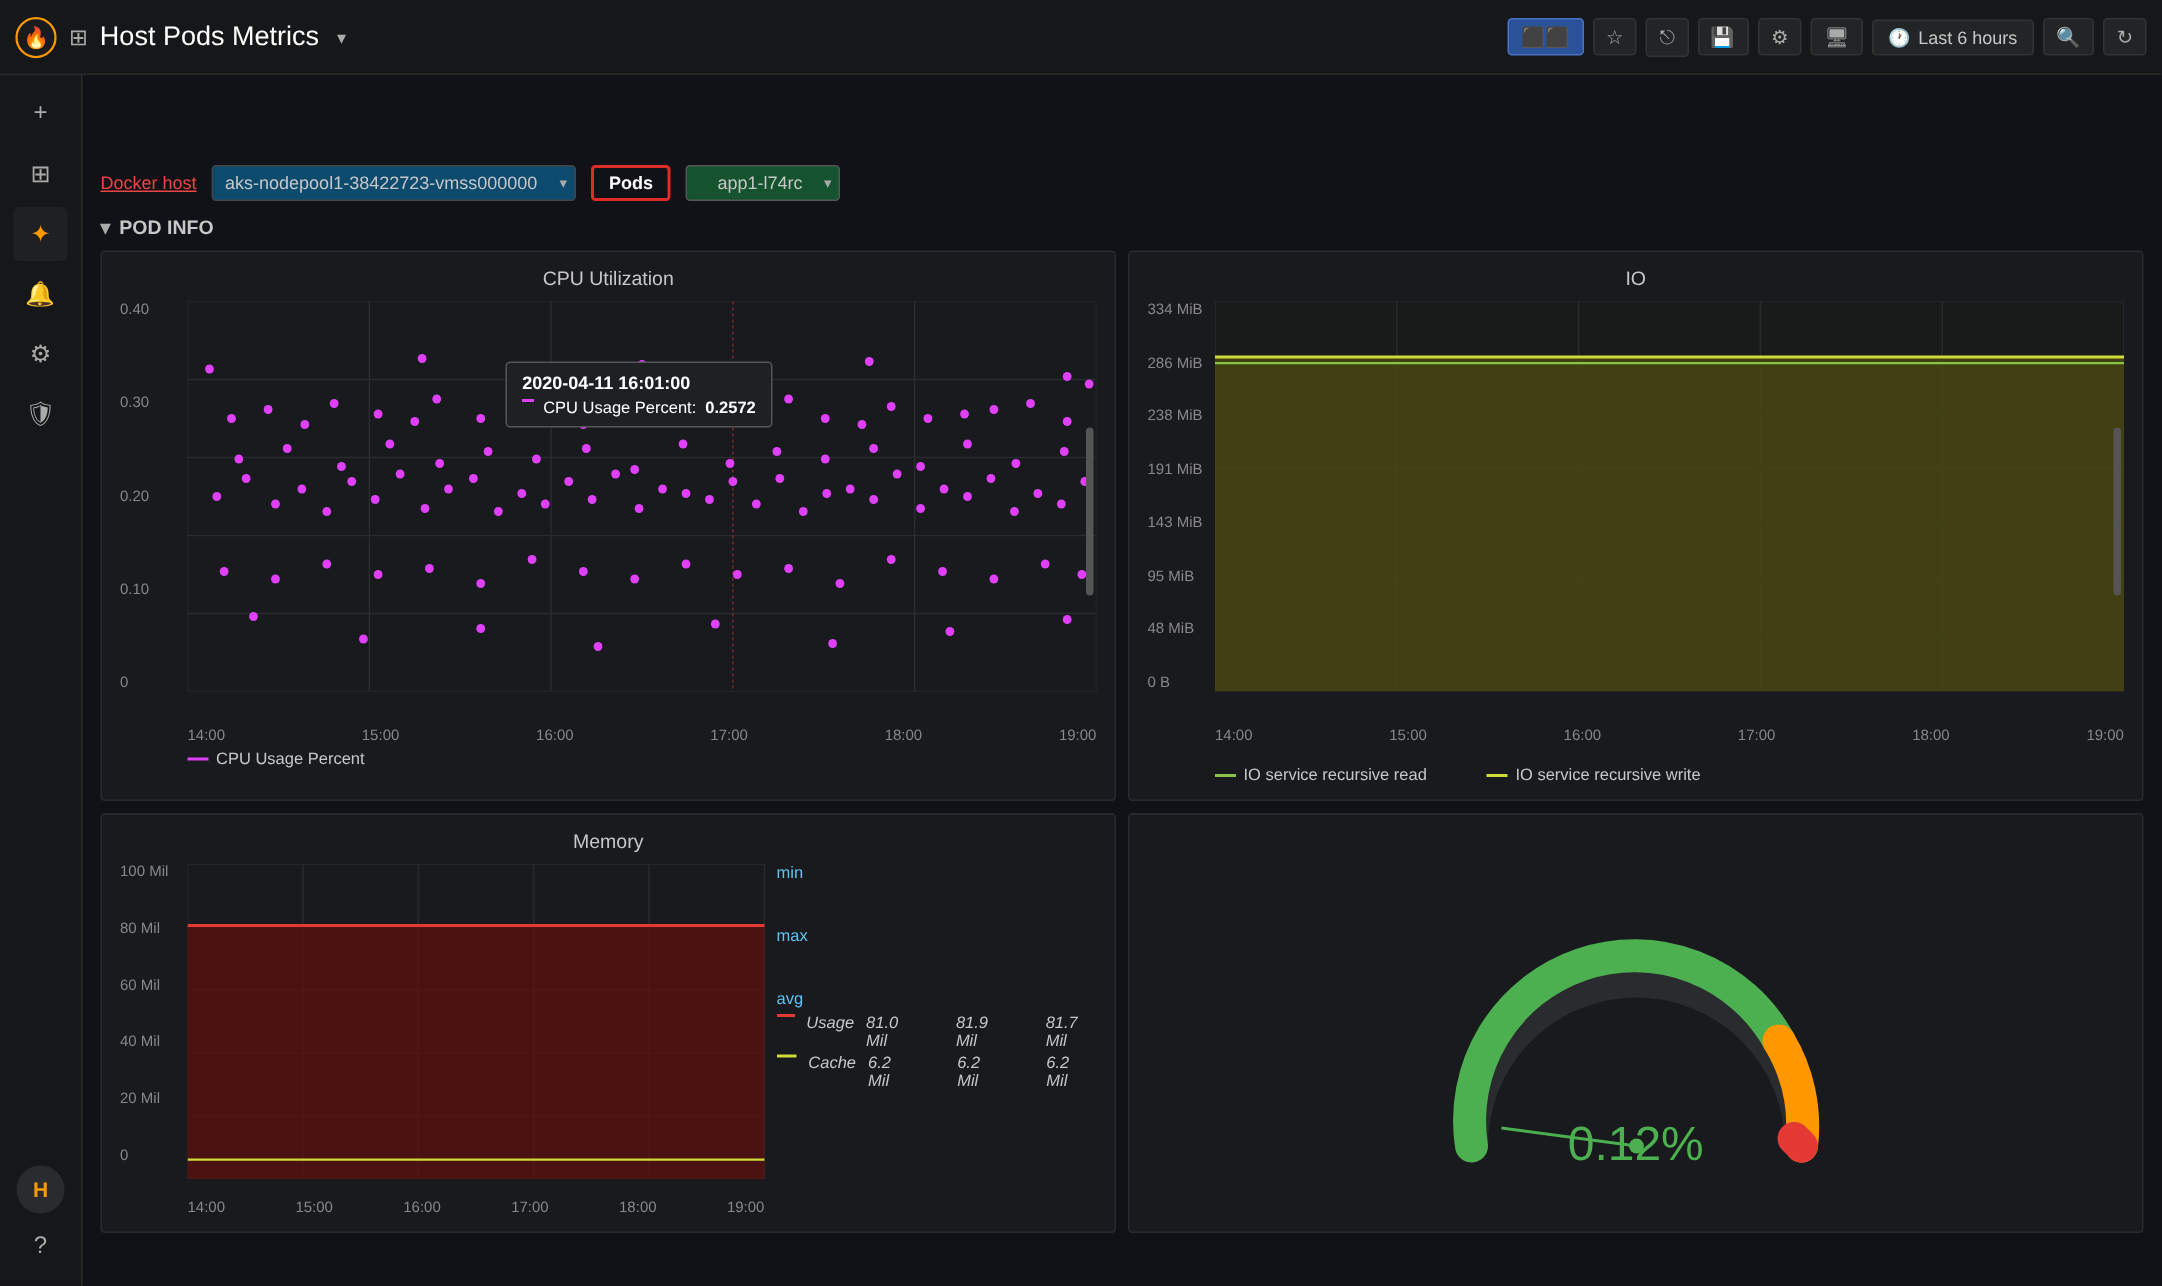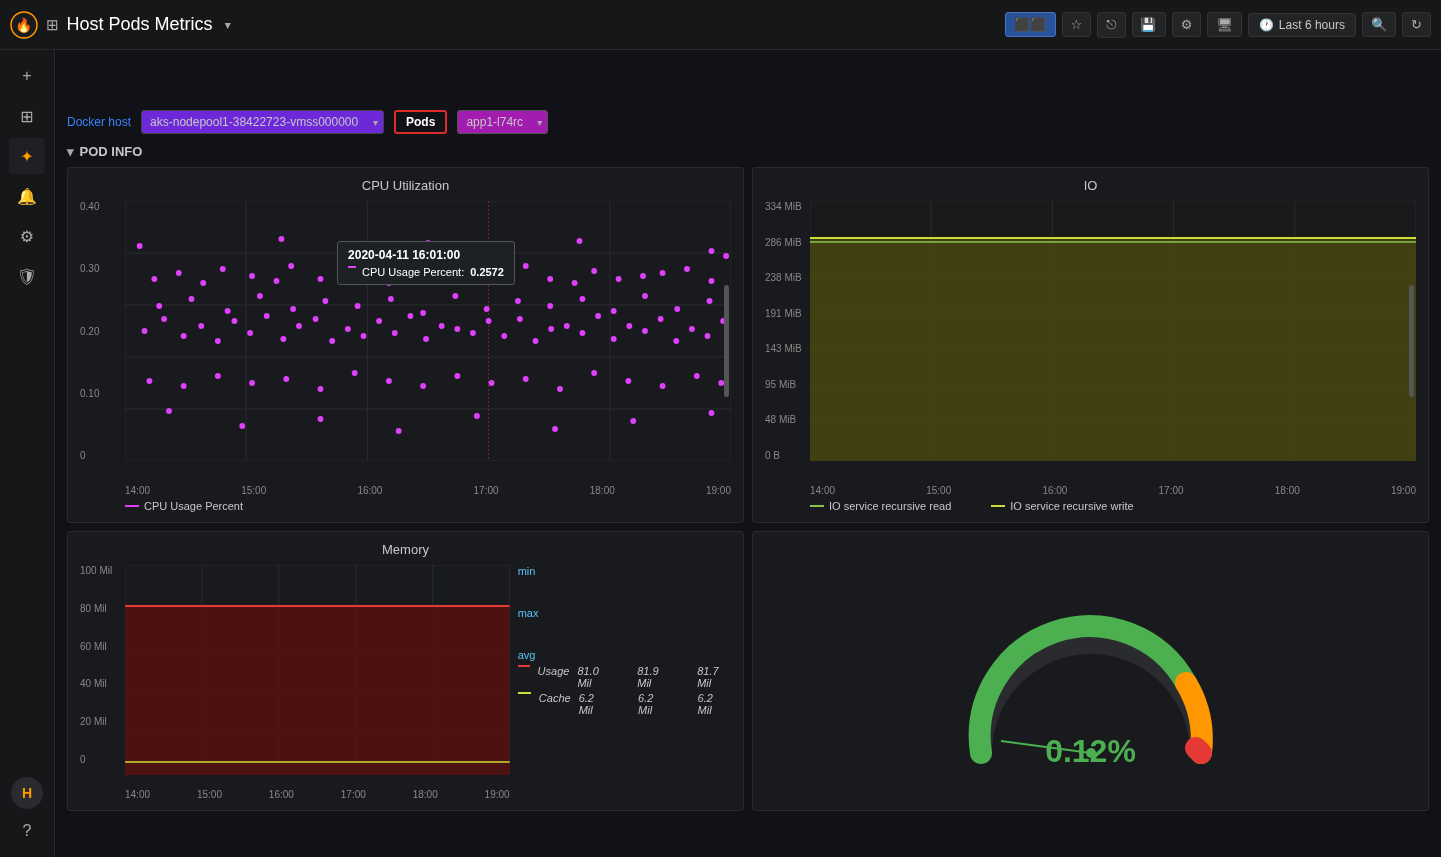--- a/index.html
+++ b/index.html
@@ -47,39 +47,39 @@
       margin-left: 55px; margin-top: 50px;
       padding: 10px 12px;
       height: calc(857px - 50px);
       overflow: hidden;
     }
 
     
     .filterbar {
       display: flex; align-items: center; gap: 10px; margin-bottom: 10px;
     }
-    .filter-label { color: #3b82f6; font-size: 12px; }
+    .filter-label { color: #ef4444; font-size: 12px; text-decoration: underline; }
     .filter-select {
-      background: #6d28d9; border: 1px solid #444; color: #c7c7c7;
+      background: #0c4a6e; border: 1px solid #444; color: #c7c7c7;
       padding: 4px 24px 4px 8px; border-radius: 3px; font-size: 12px;
       appearance: none; cursor: pointer; min-width: 220px;
     }
     .filter-select-wrap { position: relative; display: inline-block; }
     .filter-select-wrap::after {
       content: '▾'; position: absolute; right: 6px; top: 50%; transform: translateY(-50%);
       color: #aaa; pointer-events: none; font-size: 10px;
     }
     .pods-btn {
       background: transparent; border: 2px solid #e02b2b; color: #fff;
       padding: 3px 10px; border-radius: 3px; cursor: pointer; font-size: 12px; font-weight: 600;
     }
     .pod-select-wrap { position: relative; display: inline-block; }
     .pod-select {
-      background: #a21caf; border: 1px solid #555; color: #c7c7c7;
-      padding: 4px 24px 4px 8px; border-radius: 3px; font-size: 12px;
+      background: #14532d; border: 1px solid #555; color: #c7c7c7;
+      padding: 4px 24px 4px 20px; border-radius: 3px; font-size: 12px;
       appearance: none; cursor: pointer;
     }
     .pod-select-wrap::after {
       content: '▾'; position: absolute; right: 6px; top: 50%; transform: translateY(-50%);
       color: #aaa; pointer-events: none; font-size: 10px;
     }
 
     
     .section-header {
       display: flex; align-items: center; gap: 6px;
@@ -483,21 +483,21 @@
         <div class="scrollbar-indicator"></div>
       </div>
       <div class="x-axis">
         <span>14:00</span>
         <span>15:00</span>
         <span>16:00</span>
         <span>17:00</span>
         <span>18:00</span>
         <span>19:00</span>
       </div>
-      <div class="legend" style="margin-left:45px;margin-top:4px;gap:40px;">
+      <div class="legend" style="margin-left:45px;margin-top:15px;gap:40px;">
         <div class="legend-item">
           <div class="legend-line" style="background:#8bc34a;"></div>
           <span>IO service recursive read</span>
         </div>
         <div class="legend-item">
           <div class="legend-line" style="background:#cddc39;"></div>
           <span>IO service recursive write</span>
         </div>
       </div>
     </div>
@@ -589,17 +589,17 @@
 
           <path d="M 30 160 A 110 110 0 0 1 235 90" fill="none" stroke="#4caf50" stroke-width="22" stroke-linecap="round"></path>
 
           <path d="M 235 90 A 110 110 0 0 1 250 160" fill="none" stroke="#ff9800" stroke-width="22" stroke-linecap="round"></path>
 
           <path d="M 245 155 A 110 110 0 0 1 250 160" fill="none" stroke="#e53935" stroke-width="22" stroke-linecap="round"></path>
 
           <line x1="140" y1="160" x2="50" y2="148" stroke="#4caf50" stroke-width="2"></line>
           <circle cx="140" cy="160" r="5" fill="#4caf50"></circle>
         </svg>
-        <div class="gauge-value" style="margin-top:-60px;font-weight:bold;">0.12%</div>
+        <div class="gauge-value" style="margin-top:-60px;">0.12%</div>
       </div>
     </div>
   </div>
 </div>
 
 </body></html>

